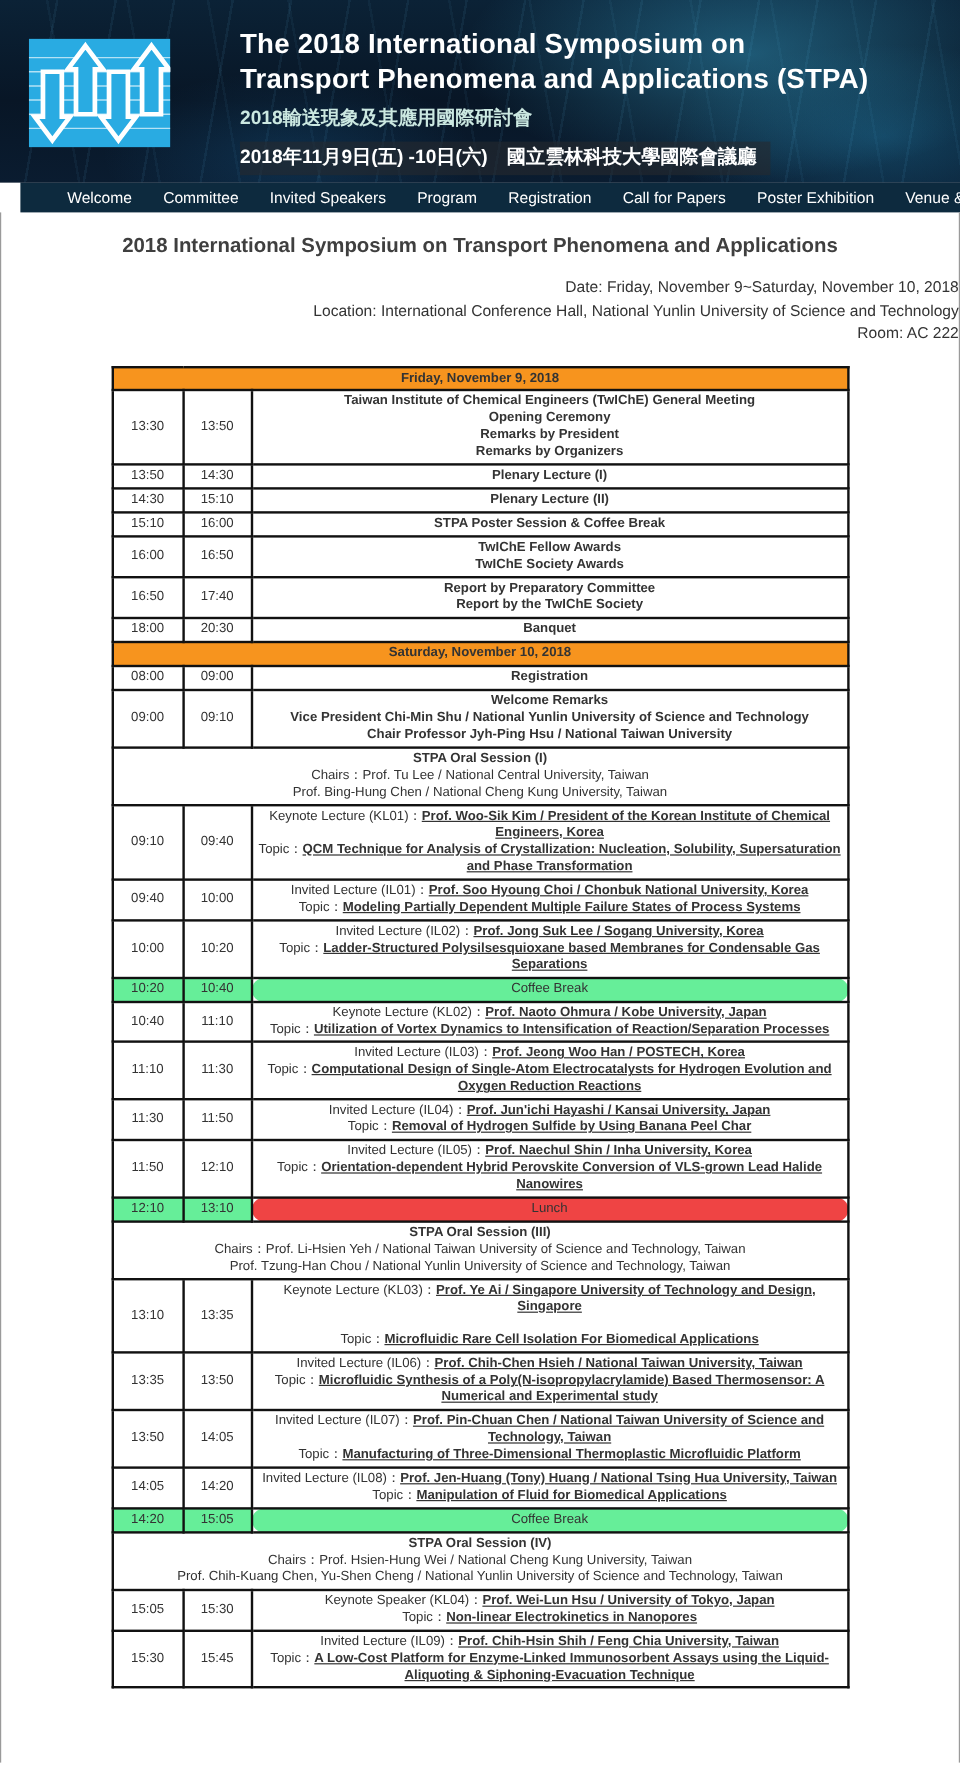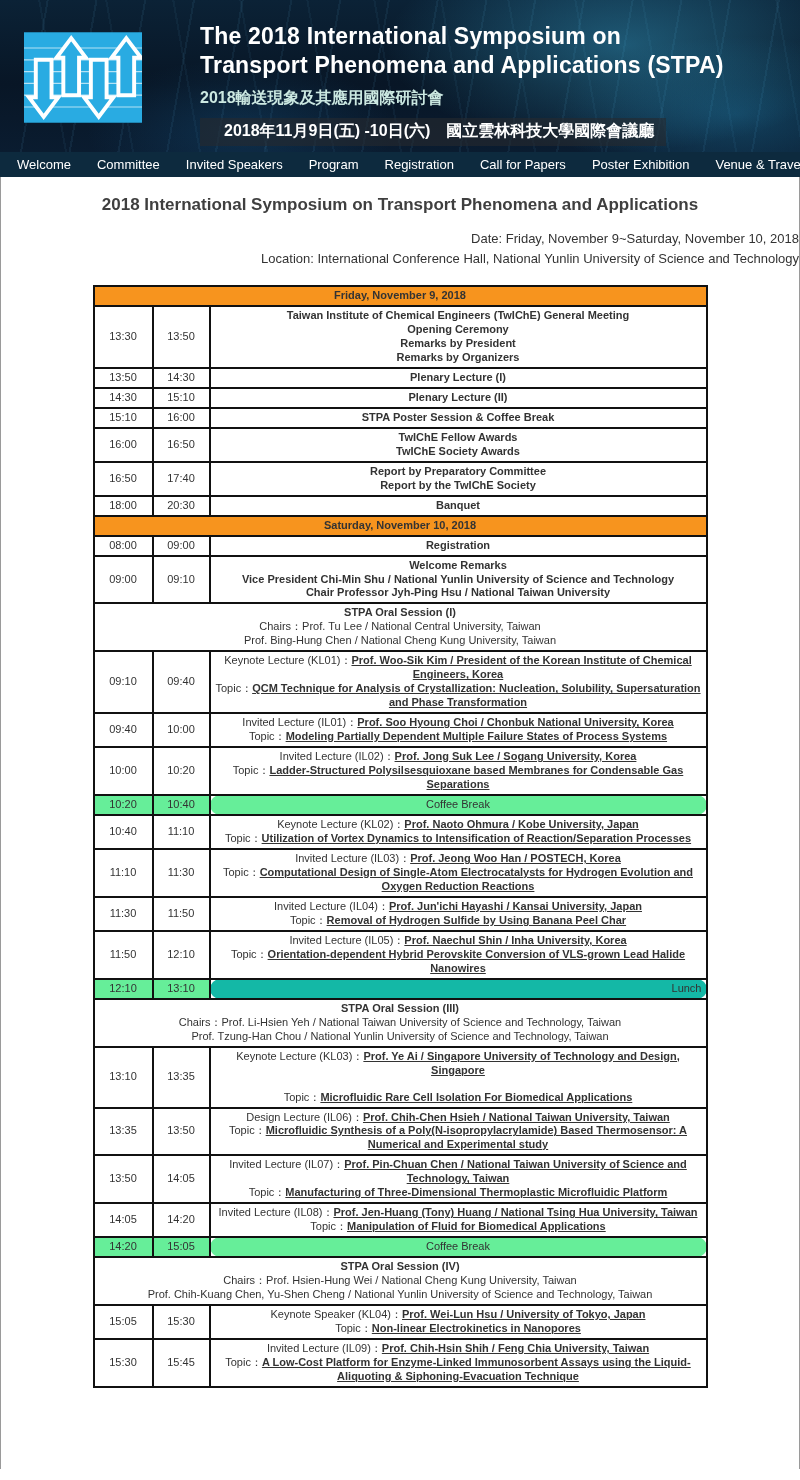--- a/index.html
+++ b/index.html
@@ -15,24 +15,24 @@
       radial-gradient(ellipse 220px 100px at 30% 85%, rgba(30,120,180,0.22), transparent 70%),
       repeating-linear-gradient(100deg, transparent 0 46px, rgba(110,205,255,0.07) 46px 48px),
       repeating-linear-gradient(80deg, transparent 0 64px, rgba(110,205,255,0.05) 64px 66px),
       linear-gradient(180deg, #0b2236 0%, #081626 55%, #0a1c30 100%);
   }
   .logo{ position:absolute; left:24px; top:32px; width:118px; height:91px; }
   .banner-text{ position:absolute; left:200px; top:22px; }
   .banner-title{ color:#fff; font-weight:bold; font-size:23px; line-height:1.28; letter-spacing:.2px; }
   .banner-subtitle{ color:#cbe8e1; font-weight:bold; font-size:16px; margin-top:7px; }
   .banner-dateband{ display:inline-block; margin-top:9px; background:rgba(38,42,46,0.60);
-    color:#fff; font-weight:bold; font-size:16px; padding:3px 12px 4px 24px; }
+    color:#fff; font-weight:bold; font-size:16px; padding:3px 12px 4px 0; }
 
   
-  .nav{ height:25px; background:#0d2a3e; display:flex; align-items:center; padding-left:4px; }
+  .nav{ height:25px; background:#0d2a3e; display:flex; align-items:center; padding-left:26px;margin-left:17px; }
   .nav-item{ color:#fff; font-size:13px; padding:0 13px; cursor:pointer; white-space:nowrap; }
 
   
   .content{ min-height:1292px; border-left:1px solid #9a9a9a; border-right:1px solid #9a9a9a; padding-top:12px; }
   .page-title{ text-align:center; font-size:17px; font-weight:bold; color:#3f3f3f; margin:6px 0 14px; }
   .info-line{ text-align:right; font-size:13px; color:#333; line-height:1.5; }
 
   
   table.schedule{ width:615px; margin:17px auto 0; border-collapse:collapse; table-layout:fixed; }
   table.schedule td{ border:2px solid #111; font-size:11px; color:#333; text-align:center;
@@ -88,20 +88,21 @@
     <div class="nav-item">Registration</div>
     <div class="nav-item">Call for Papers</div>
     <div class="nav-item">Poster Exhibition</div>
     <div class="nav-item">Venue &amp; Travel</div>
   </div>
 
 <div class="content">
   <div class="page-title">2018 International Symposium on Transport Phenomena and Applications</div>
   <div class="info-line">Date: Friday, November 9~Saturday, November 10, 2018</div>
   <div class="info-line">Location: International Conference Hall, National Yunlin University of Science and Technology</div>
+  <div class="info-line">Room: AC 222</div>
 
   <table class="schedule">
     <colgroup>
         <col style="width:59px">
         <col style="width:57px">
         <col>
       </colgroup>
     <tbody>
         <tr>
           <td class="day-header" colspan="3" style="background: rgb(247, 148, 30);">Friday, November 9, 2018</td>
@@ -243,42 +244,42 @@
           <td class="time-cell">11:50</td>
           <td class="time-cell">12:10</td>
           <td>
             <div class="lec-line"><span class="lec-label">Invited Lecture (IL05)：</span><span class="lec-link">Prof. Naechul Shin / Inha University, Korea</span></div>
             <div class="lec-line"><span class="lec-label">Topic：</span><span class="lec-link">Orientation-dependent Hybrid Perovskite Conversion of VLS-grown Lead Halide Nanowires</span></div>
           </td>
         </tr>
         <tr class="break-row">
           <td class="time-cell" style="background: rgb(102, 238, 153);">12:10</td>
           <td class="time-cell" style="background: rgb(102, 238, 153);">13:10</td>
-          <td class="break-label" style="background: #14b8a6; text-align: right;">Lunch</td>
+          <td class="break-label" style="background: #ef4444;">Lunch</td>
         </tr>
         <tr>
           <td colspan="3">
             <div class="session-title">STPA Oral Session (III)</div>
             <div class="chair-line">Chairs：Prof. Li-Hsien Yeh / National Taiwan University of Science and Technology, Taiwan</div>
             <div class="chair-line">Prof. Tzung-Han Chou / National Yunlin University of Science and Technology, Taiwan</div>
           </td>
         </tr>
         <tr>
           <td class="time-cell">13:10</td>
           <td class="time-cell">13:35</td>
           <td>
             <div class="lec-line"><span class="lec-label">Keynote Lecture (KL03)：</span><span class="lec-link">Prof. Ye Ai / Singapore University of Technology and Design, Singapore</span></div>
             <div class="lec-line lec-gap"><span class="lec-label">Topic：</span><span class="lec-link">Microfluidic Rare Cell Isolation For Biomedical Applications</span></div>
           </td>
         </tr>
         <tr>
           <td class="time-cell">13:35</td>
           <td class="time-cell">13:50</td>
           <td>
-            <div class="lec-line"><span class="lec-label">Design Lecture (IL06)：</span><span class="lec-link">Prof. Chih-Chen Hsieh / National Taiwan University, Taiwan</span></div>
+            <div class="lec-line"><span class="lec-label">Invited Lecture (IL06)：</span><span class="lec-link">Prof. Chih-Chen Hsieh / National Taiwan University, Taiwan</span></div>
             <div class="lec-line"><span class="lec-label">Topic：</span><span class="lec-link">Microfluidic Synthesis of a Poly(N-isopropylacrylamide) Based Thermosensor: A Numerical and Experimental study</span></div>
           </td>
         </tr>
         <tr>
           <td class="time-cell">13:50</td>
           <td class="time-cell">14:05</td>
           <td>
             <div class="lec-line"><span class="lec-label">Invited Lecture (IL07)：</span><span class="lec-link">Prof. Pin-Chuan Chen / National Taiwan University of Science and Technology, Taiwan</span></div>
             <div class="lec-line"><span class="lec-label">Topic：</span><span class="lec-link">Manufacturing of Three-Dimensional Thermoplastic Microfluidic Platform</span></div>
           </td>

